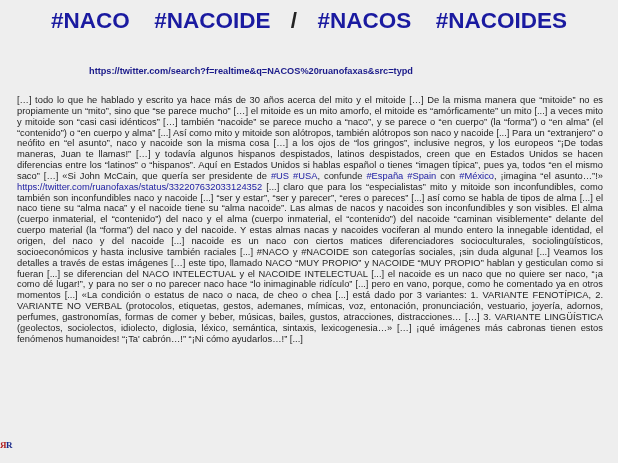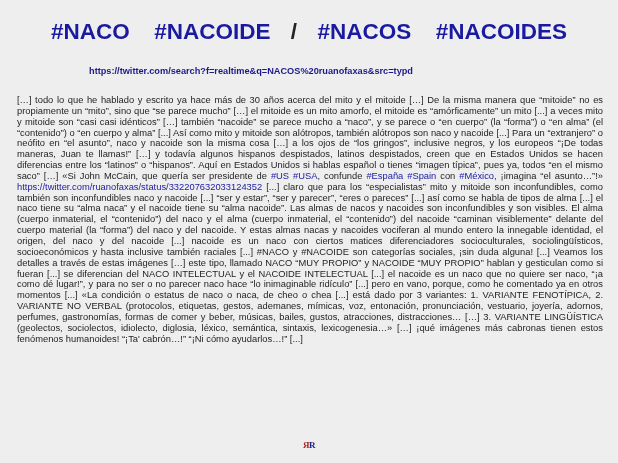--- a/index.html
+++ b/index.html
@@ -19,21 +19,20 @@
       top: 8px;
       left: 0;
       width: 618px;
       text-align: center;
       font-size: 22.5px;
       font-weight: bold;
       color: #1a1aa0;
       letter-spacing: 0px;
       word-spacing: 6px;
       white-space: nowrap;
-      margin-top: 11px;
     }
     .title .slash {
       color: #222;
       font-weight: bold;
     }
     .url {
       position: absolute;
       top: 66px;
       left: 0;
       width: 502px;
@@ -55,21 +54,20 @@
       text-align: justify;
     }
     .body-text .lnk {
       color: #1a1aa0;
     }
     .logo {
       position: absolute;
       top: 440px;
       left: 0;
       width: 618px;
-      text-align: center;
       font-family: "Liberation Serif", serif;
       font-size: 9px;
       font-weight: bold;
       letter-spacing: -0.5px;
     }
     .logo .r1 { color: #b22222; }
     .logo .r2 { color: #1a2a8a; }
   </style>
 </head>
 <body>

